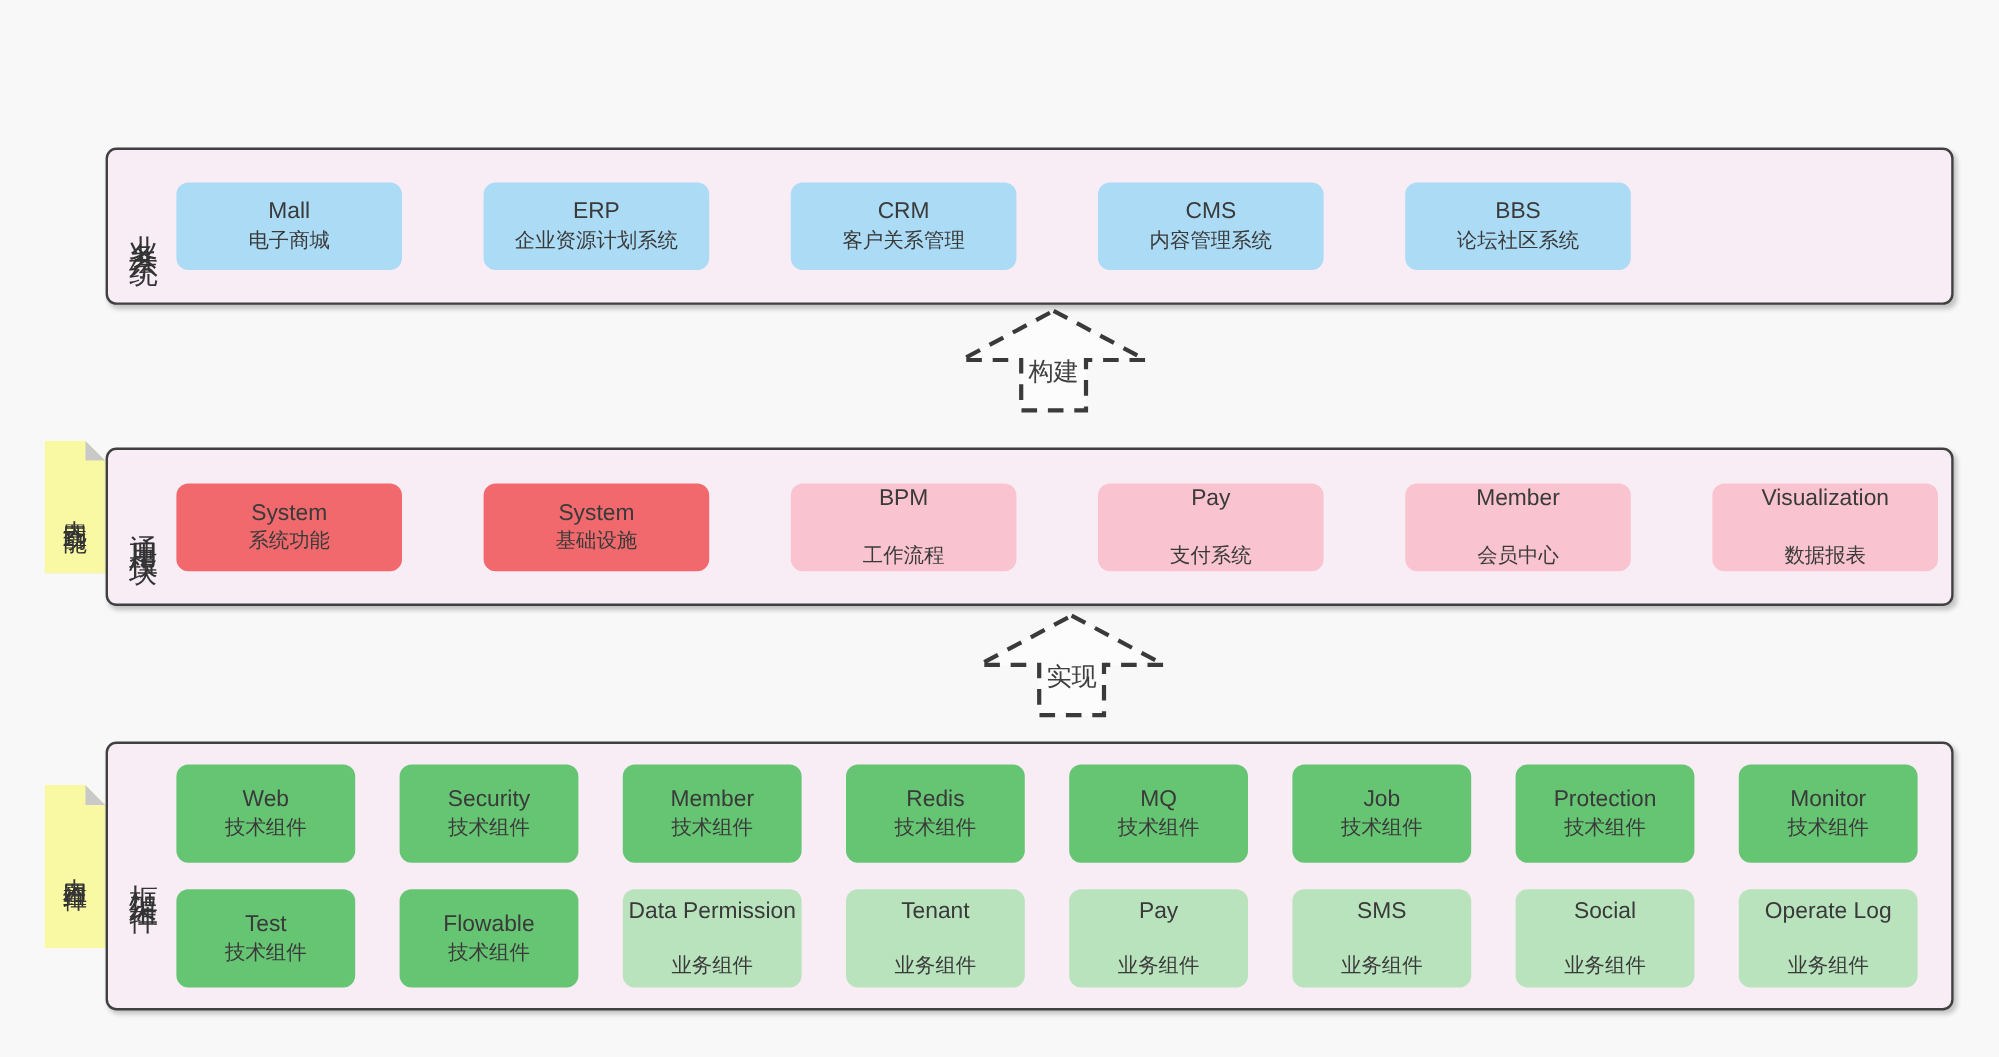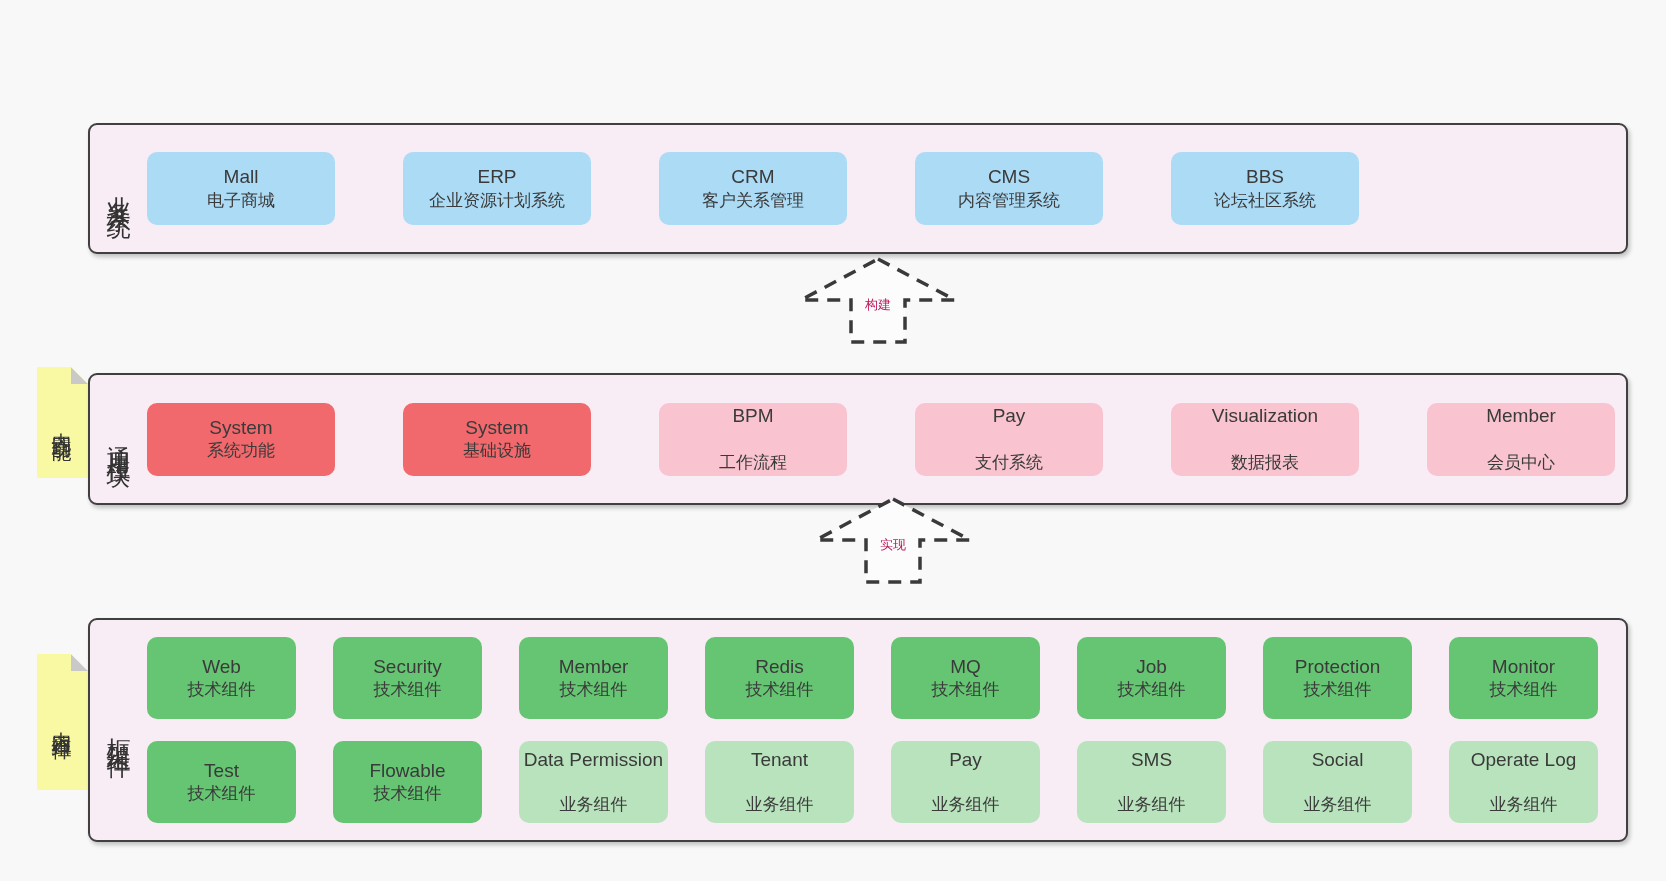--- a/index.html
+++ b/index.html
@@ -56,25 +56,25 @@
   .tab .fold{position:absolute;top:0;right:0;width:17px;height:17px;background:var(--fold);
     clip-path:polygon(0 0,100% 100%,0 100%);}
   .tab .tab-text{
     writing-mode:vertical-rl;text-orientation:upright;
     font-size:20px;letter-spacing:3px;color:#333;
   }
 
   
   .arrow{position:absolute;width:160px;height:90px;z-index:3;}
   .arrow-1{left:798px;top:256px;}
-  .arrow-2{left:813px;top:496px;}
+  .arrow-2{left:813px;top:510px;}
   .arrow svg{display:block;width:160px;height:90px;}
   .arrow-label{
     position:absolute;left:50%;top:40px;transform:translateX(-50%);
-    background:#fcfcfc;padding:0 3px;font-size:13px;color:#be185d;white-space:nowrap;
+    background:#fcfcfc;padding:0 3px;font-size:21px;color:#404040;white-space:nowrap;
   }
 </style>
 </head>
 <body>
 
 <div class="stage">
 
   <div class="tab tab-mid">
     <span class="fold"></span>
     <span class="tab-text">内置功能</span>
@@ -130,26 +130,26 @@
       </div>
       <div class="box c-pink">
         <div class="t">BPM</div>
         <div class="s">工作流程</div>
       </div>
       <div class="box c-pink">
         <div class="t">Pay</div>
         <div class="s">支付系统</div>
       </div>
       <div class="box c-pink">
+        <div class="t">Member</div>
+        <div class="s">会员中心</div>
+      </div>
+      <div class="box c-pink">
         <div class="t">Visualization</div>
         <div class="s">数据报表</div>
-      </div>
-      <div class="box c-pink">
-        <div class="t">Member</div>
-        <div class="s">会员中心</div>
       </div>
     </div>
   </section>
 
   <div class="arrow arrow-2">
     <svg viewBox="0 0 160 90">
       <polygon points="80,3 157,44 107,44 107,86 53,86 53,44 3,44" fill="#fcfcfc" stroke="#3a3a3a" stroke-width="3.5" stroke-dasharray="13 9" stroke-linejoin="miter"></polygon>
     </svg>
     <span class="arrow-label">实现</span>
   </div>

